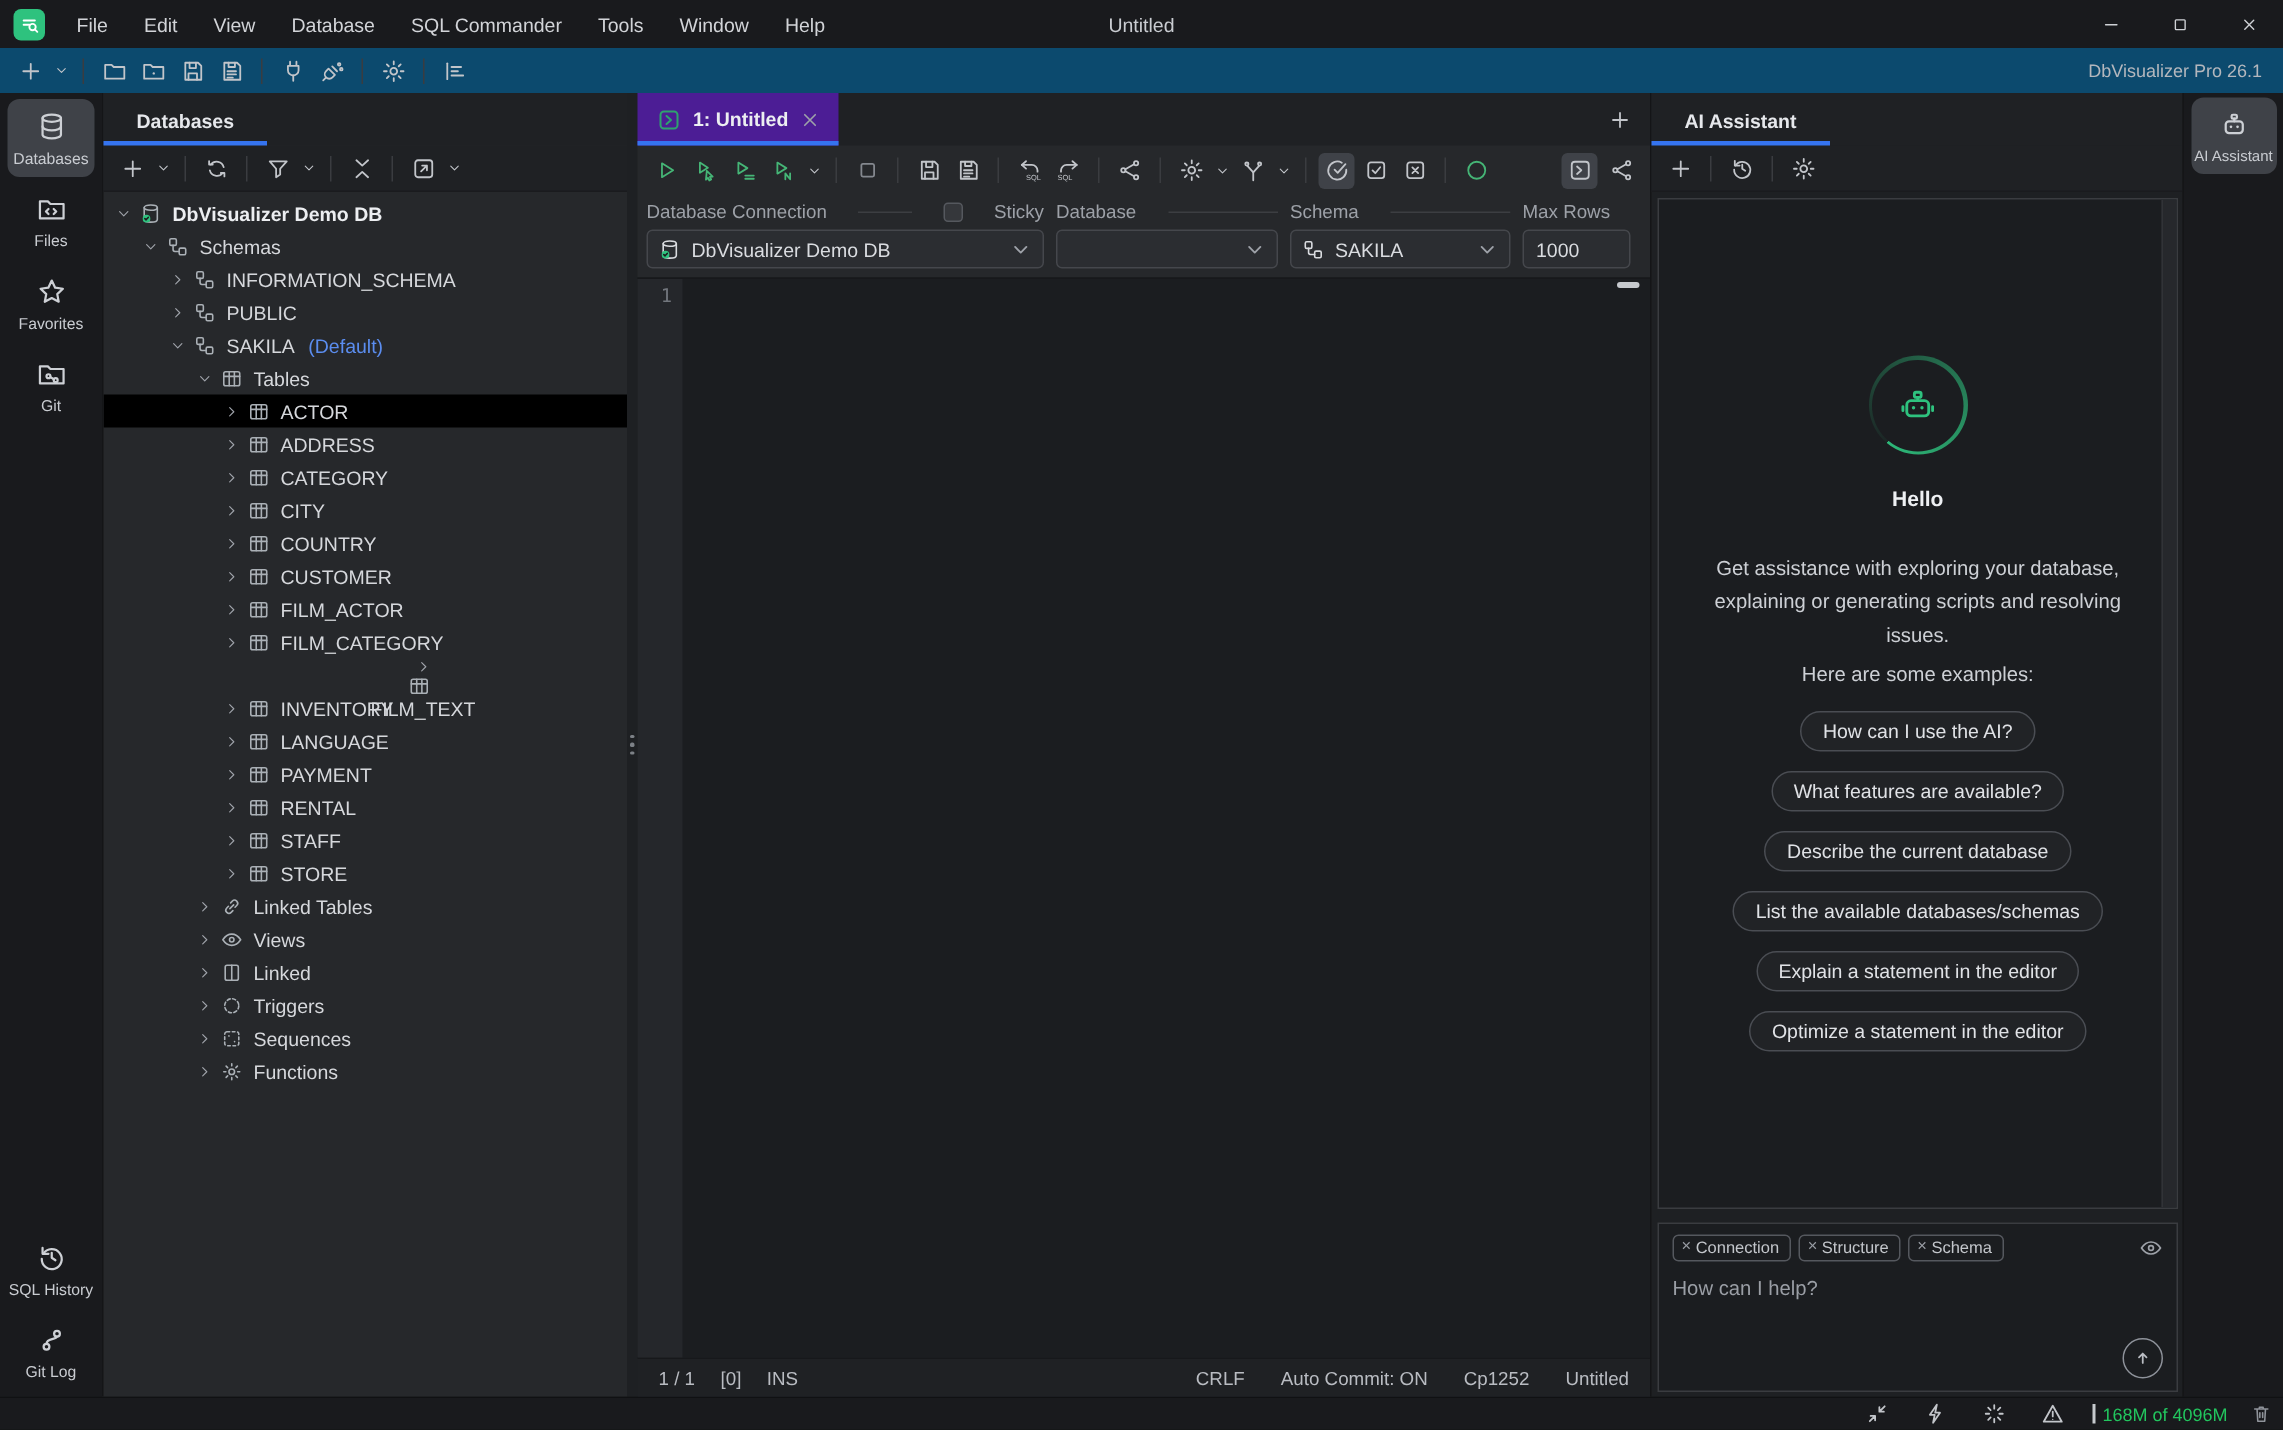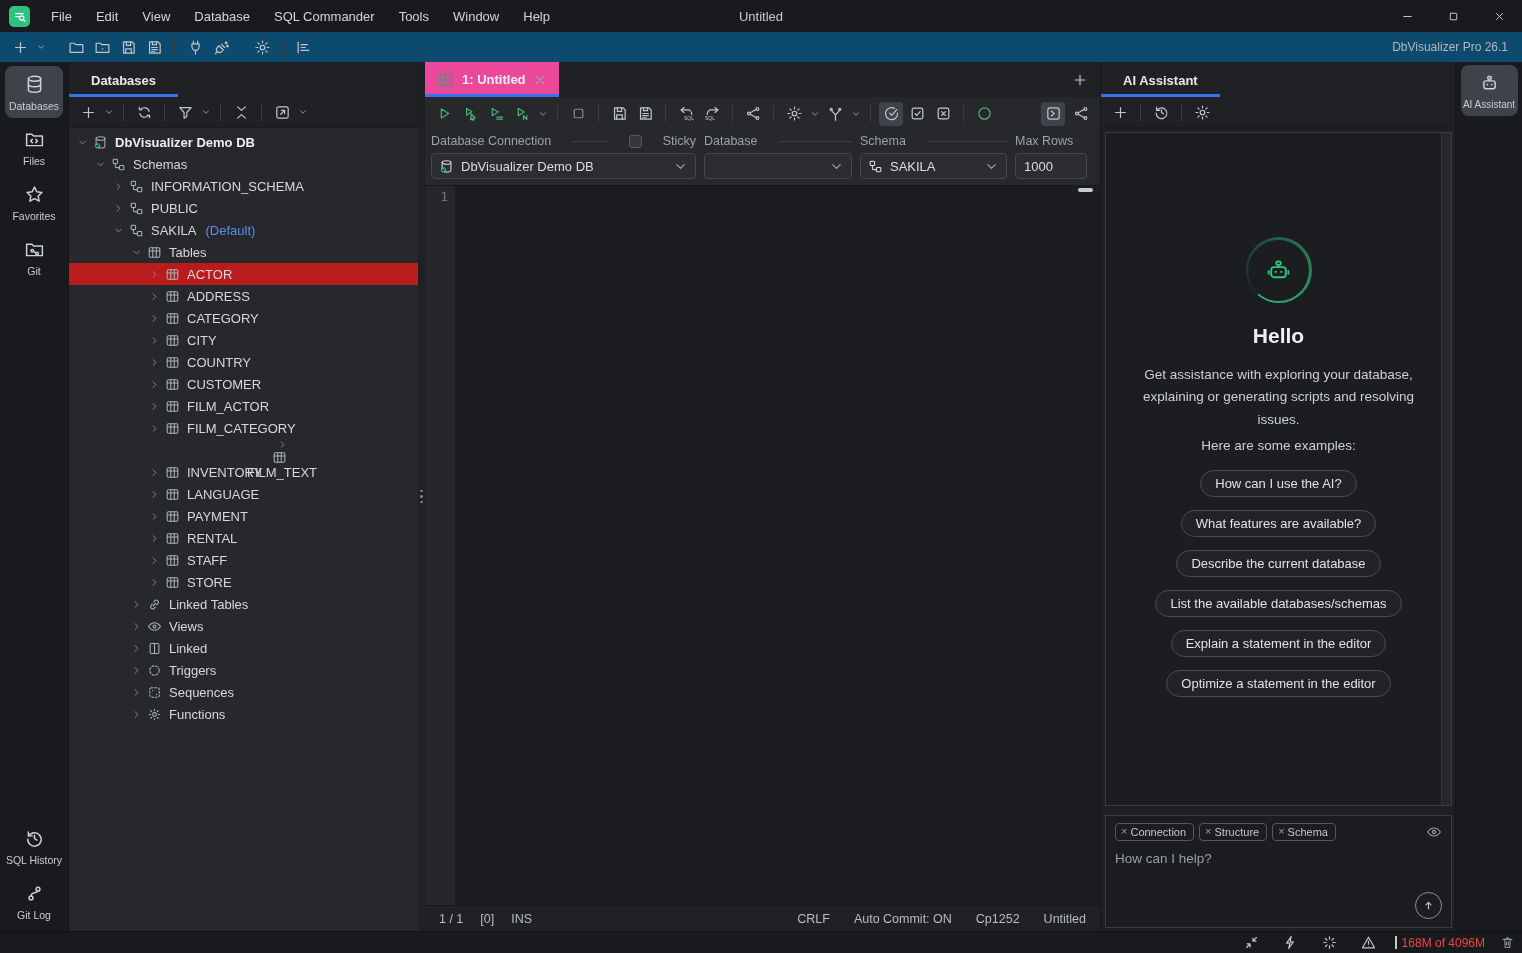--- a/index.html
+++ b/index.html
@@ -41,35 +41,35 @@
   .rail-spacer{flex:1;}
 
   
   .db-panel{width:350px;background:#26282b;display:flex;flex-direction:column;border-left:1px solid #141517;flex:none;}
   .panel-tabs{height:35px;background:#1f2124;display:flex;align-items:flex-end;flex:none;}
   .panel-tab{padding:0 22px 9px;font-weight:700;color:#e6e8ec;position:relative;}
   .panel-tab .tab-underline{position:absolute;left:0;right:0;bottom:0;height:3px;background:#3574f0;}
   .panel-toolbar{height:31px;background:#1f2124;display:flex;align-items:center;padding:0 7px;gap:2px;flex:none;border-bottom:1px solid #1a1b1e;}
   .tree{flex:1;overflow:hidden;padding-top:3px;}
   .tree-row{height:22px;display:flex;align-items:center;color:#d6d8dc;white-space:nowrap;}
-  .tree-row.selected{background:#b91c1c;}
+  .tree-row.selected{background:#000000;}
   .tree-chev{width:17px;display:flex;justify-content:center;color:#9ea2a9;flex:none;}
   .tree-chev svg{width:11px;height:11px;}
   .tree-icon{width:19px;display:flex;justify-content:center;color:#aab0b6;margin-right:5px;flex:none;}
   .tree-icon svg{width:15px;height:15px;}
   .tree-label.bold{font-weight:700;color:#eceef1;}
   .tree-suffix{color:#5b8def;margin-left:9px;}
 
   .splitter{width:7px;background:#1e2023;display:flex;flex-direction:column;align-items:center;justify-content:center;gap:3px;flex:none;}
   .splitter i{width:2.5px;height:2.5px;border-radius:50%;background:#7d8187;}
 
   
   .editor-panel{width:675px;display:flex;flex-direction:column;background:#1f2124;flex:none;}
   .editor-tabs{height:35px;background:#1f2124;display:flex;align-items:stretch;flex:none;}
-  .editor-tab{display:flex;align-items:center;gap:8px;padding:0 13px;position:relative;background:#ec4899;}
+  .editor-tab{display:flex;align-items:center;gap:8px;padding:0 13px;position:relative;background:#4c1d95;}
   .editor-tab .tab-underline{position:absolute;left:0;right:0;bottom:0;height:3px;background:#3574f0;}
   .tab-sql-icon{color:#2ea26e;}
   .tab-sql-icon svg{width:16px;height:16px;}
   .tab-label{font-weight:700;color:#eceef1;}
   .tab-close{color:#9ea2a9;}
   .tab-close svg{width:12px;height:12px;}
   .tab-plus{margin-left:auto;align-self:center;margin-right:12px;color:#c2c5ca;}
   .editor-toolbar{height:33px;display:flex;align-items:center;padding:0 7px;gap:2px;background:#26282b;flex:none;}
   .conn-rows{background:#26282b;padding:1px 6px 4px;flex:none;}
   .conn-labels{display:grid;grid-template-columns:265px 148px 147px 72px;column-gap:8px;height:20px;align-items:center;color:#9da1a8;font-size:12.5px;}
@@ -90,21 +90,21 @@
   .status-left{display:flex;gap:17px;}
   .status-right{margin-left:auto;display:flex;gap:24px;}
 
   
   .ai-panel{width:355px;background:#1e2023;display:flex;flex-direction:column;border-left:1px solid #141517;flex:none;}
   .ai-card{margin:4px 3px 9px 4px;flex:1;border:1px solid #3a3c40;background:#1b1d20;position:relative;display:flex;flex-direction:column;align-items:center;padding:0 14px;overflow:hidden;}
   .ai-scrolltrack{position:absolute;right:0;top:0;bottom:0;width:10px;background:#26282c;border-left:1px solid #313337;}
   .ring{width:66px;height:66px;border-radius:50%;margin-top:104px;background:conic-gradient(from 220deg,rgba(46,194,126,.05),rgba(46,194,126,.95));display:flex;align-items:center;justify-content:center;flex:none;}
   .ring-inner{width:61px;height:61px;border-radius:50%;background:#1b1d20;display:flex;align-items:center;justify-content:center;color:#2ec27e;}
   .ring-inner svg{width:27px;height:27px;}
-  .hello{font-size:21px;font-weight:700;margin:21px 0 16px;color:#eef0f3;}
+  .hello{font-size:14px;font-weight:700;margin:21px 0 28px;color:#eef0f3;}
   .intro{font-size:13.5px;color:#cdd0d5;text-align:center;line-height:1.65;width:302px;}
   .examples-intro{font-size:13.5px;color:#cdd0d5;margin-top:7px;}
   .examples{display:flex;flex-direction:column;gap:13px;margin-top:17px;align-items:center;}
   .pill{border:1px solid #4a4d53;border-radius:14px;padding:5px 14px;font-size:13px;color:#e0e2e6;background:#212326;white-space:nowrap;}
   .ai-input{height:113px;margin:0 3px 3px 4px;border:1px solid #3a3c40;background:#1b1d20;position:relative;padding:7px 9px;flex:none;}
   .chips{display:flex;gap:5px;}
   .chip{border:1px solid #55585e;border-radius:4px;font-size:11px;color:#c3c6cb;padding:1.5px 7px 2px 5px;display:flex;align-items:center;gap:3px;}
   .chip .x{color:#9a9ea5;font-size:11px;line-height:1;}
   .eye-btn{position:absolute;right:9px;top:8px;color:#9ea2a9;}
   .eye-btn svg{width:16px;height:16px;}
@@ -112,21 +112,21 @@
   .send-btn{position:absolute;right:9px;bottom:8px;width:27px;height:27px;border-radius:50%;border:1.5px solid #8e929a;color:#b9bcc2;display:flex;align-items:center;justify-content:center;}
   .send-btn svg{width:15px;height:15px;}
 
   .right-rail{width:67px;background:#191a1d;border-left:1px solid #141517;display:flex;flex-direction:column;align-items:center;padding-top:3px;flex:none;}
   .right-rail .rail-item{width:57px;font-size:10px;}
 
   
   .statusbar{height:22px;background:#191a1d;border-top:1px solid #101113;display:flex;align-items:center;justify-content:flex-end;padding:0 7px;gap:15px;color:#8f939a;font-size:12px;}
   .sb-btn{display:flex;align-items:center;color:#8f939a;}
   .sb-btn svg{width:15px;height:15px;}
-  .memory{color:#ef4444;display:flex;align-items:center;gap:5px;}
+  .memory{color:#22c55e;display:flex;align-items:center;gap:5px;}
   .grip{width:1.5px;height:13px;background:#c6c9cd;}
 </style>
 </head>
 <body>
 
 <div class="window">
 
   <div class="titlebar">
     <div class="logo">
       <svg viewBox="0 0 24 24" fill="none" stroke="#ffffff" stroke-width="2" stroke-linecap="round">

